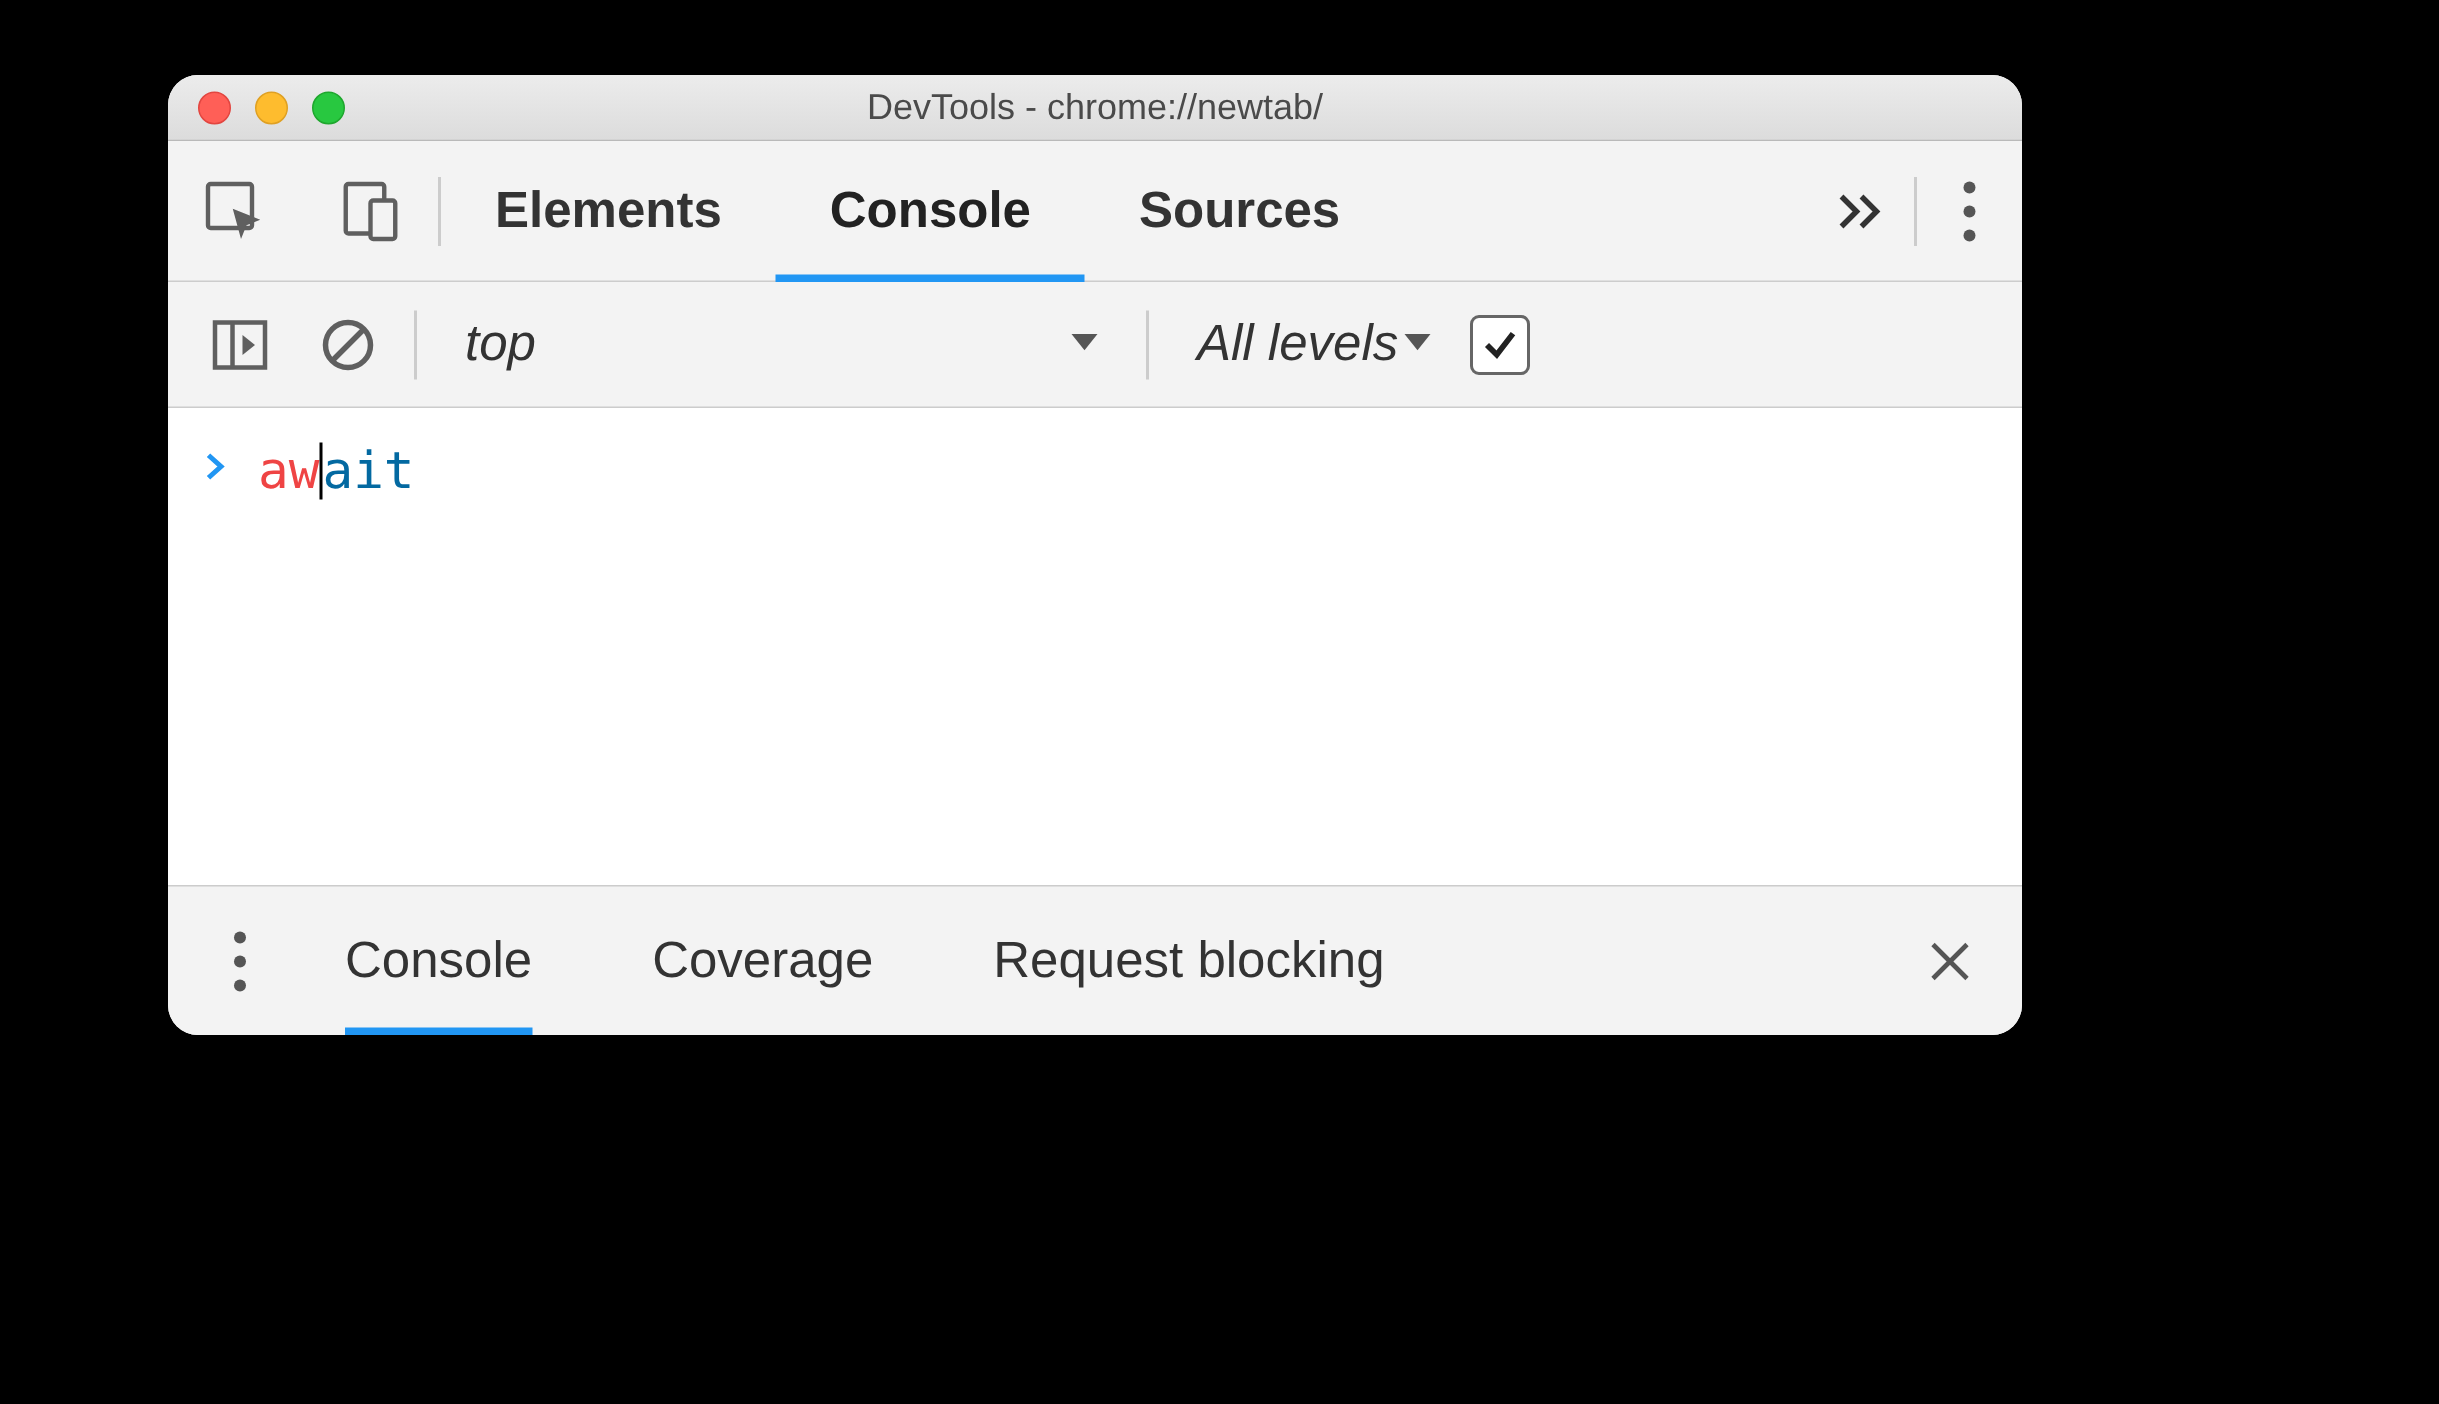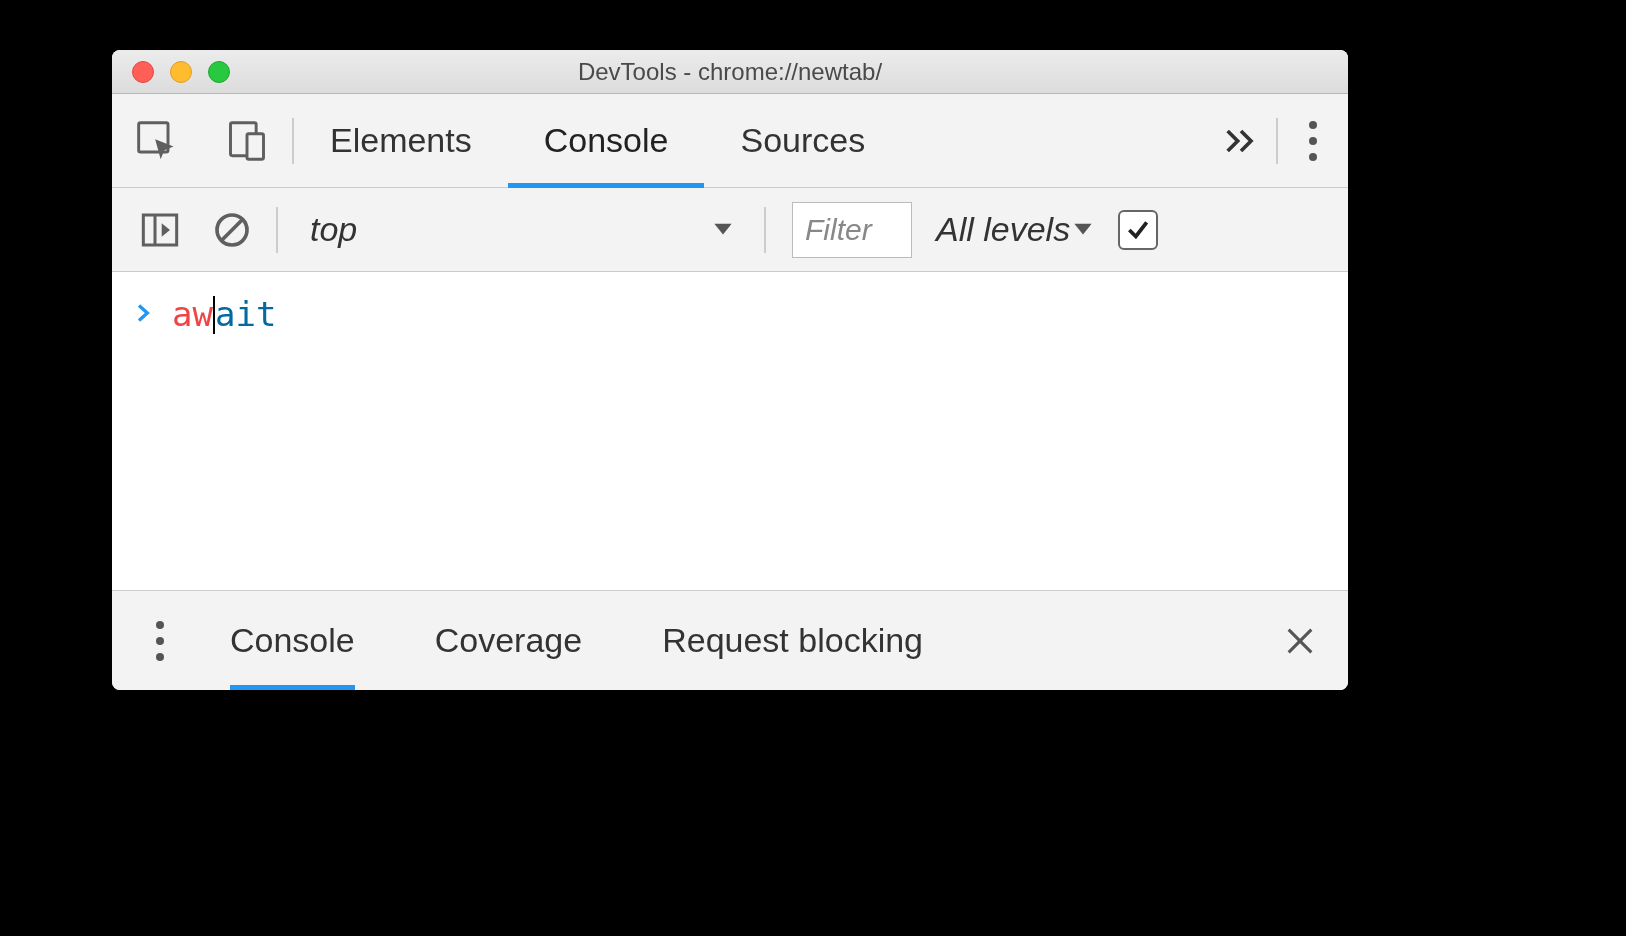--- a/index.html
+++ b/index.html
@@ -11,21 +11,21 @@
     display: flex;
     align-items: flex-start;
     justify-content: flex-start;
   }
   .window {
     position: absolute;
     left: 112px;
     top: 50px;
     width: 1236px;
     background: #fff;
-    border-radius: 8px;
+    border-radius: 20px;
     overflow: hidden;
     box-shadow: 0 20px 60px rgba(0,0,0,0.5);
   }
   
   .titlebar {
     height: 44px;
     background: linear-gradient(#ececec, #dcdcdc);
     border-bottom: 1px solid #b9b9b9;
     display: flex;
     align-items: center;
@@ -65,20 +65,21 @@
     color: #5f5f5f;
     cursor: pointer;
   }
   .ib-pad { width: 90px; height: 94px; }
   .vsep { width: 2px; height: 46px; background: #ccc; margin: 0 0px; }
   .tabs {
     display: flex;
     flex: 1;
     height: 100%;
     align-items: stretch;
+    font-weight: bold;
   }
   .tab {
     display: flex;
     align-items: center;
     padding: 0 36px;
     font-size: 34px;
     color: #333;
     cursor: pointer;
     position: relative;
   }
@@ -284,23 +285,20 @@
     <div class="vsep" style="margin:0 8px"></div>
     <div class="context-select">
       <span>top</span>
       <span class="dropdown-caret">
         <svg width="26" height="26" viewBox="0 0 24 24" fill="currentColor">
             <path d="M4 8 L12 18 L20 8 Z"></path>
           </svg>
       </span>
     </div>
     <div class="vsep" style="margin:0 8px"></div>
-    <div class="filter-box">
-      <span>Filter</span>
-    </div>
     <div class="levels">
       <span>All levels</span>
       <span class="dropdown-caret">
         <svg width="26" height="26" viewBox="0 0 24 24" fill="currentColor">
             <path d="M4 8 L12 18 L20 8 Z"></path>
           </svg>
       </span>
     </div>
     <div class="checkbox-wrap">
       <svg viewBox="0 0 24 24" fill="none" stroke="#222" stroke-width="3.5">

